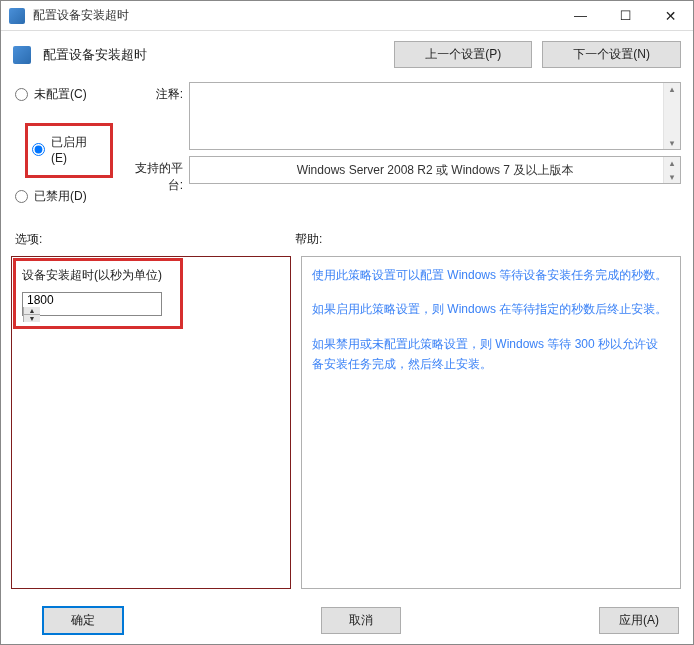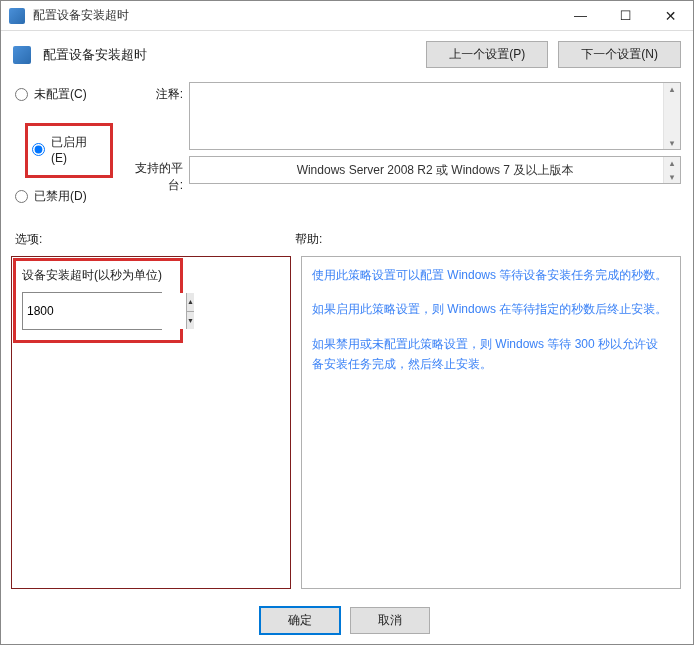--- a/index.html
+++ b/index.html
@@ -48,21 +48,21 @@
     .header-icon {
       width: 18px; height: 18px;
       background: linear-gradient(135deg,#4a90d9 0%,#2b6cb0 100%);
       border-radius: 2px;
       margin-right: 2px;
     }
     .header-title { flex: 1; font-size: 13px; color: #222; }
     .setting-btn {
       border: 1px solid #adadad;
       background: #e1e1e1;
-      padding: 4px 22px;
+      padding: 4px 30px;
       font-size: 12px;
       font-family: inherit;
       color: #222;
     }
     .config-area {
       display: flex;
       padding: 8px 12px 0 12px;
       gap: 8px;
     }
     .radio-col { width: 100px; }
@@ -153,21 +153,22 @@
       left: 1px; top: 1px;
       width: 170px;
       border: 3px solid #d62f2e;
       padding: 6px 6px 10px 6px;
     }
     .opt-label { color: #222; margin-bottom: 8px; }
     .spinner {
       display: flex;
       border: 1px solid #888;
       width: 140px;
-      height: 38px;
+      height: 24px;
+      flex-direction: column;
     }
     .spinner input {
       flex: 1;
       border: none;
       outline: none;
       font-size: 12px;
       padding: 0 4px;
       font-family: inherit;
     }
     .spinner-btns {
@@ -192,23 +193,24 @@
       border: 1px solid #b0b0b0;
       background: #fff;
       padding: 8px 10px;
       color: #3b82f6;
       line-height: 1.7;
       overflow: hidden;
     }
     .help-col p { margin-bottom: 14px; }
     .footer {
       display: flex;
-      justify-content: center;
+      justify-content: space-between;
       gap: 10px;
-      padding: 8px 4px 10px 0;
+      padding: 8px 14px 10px 0;
+      margin-left: 42px;
     }
     .footer button {
       border: 1px solid #adadad;
       background: #e1e1e1;
       padding: 4px 0;
       width: 80px;
       font-size: 12px;
       font-family: inherit;
       color: #222;
     }
@@ -300,13 +302,14 @@
   <div class="help-col">
     <p>使用此策略设置可以配置 Windows 等待设备安装任务完成的秒数。</p>
     <p>如果启用此策略设置，则 Windows 在等待指定的秒数后终止安装。</p>
     <p>如果禁用或未配置此策略设置，则 Windows 等待 300 秒以允许设备安装任务完成，然后终止安装。</p>
   </div>
 </div>
 
 <div class="footer">
   <button class="primary">确定</button>
   <button>取消</button>
+  <button>应用(A)</button>
 </div>
 
 </body></html>

